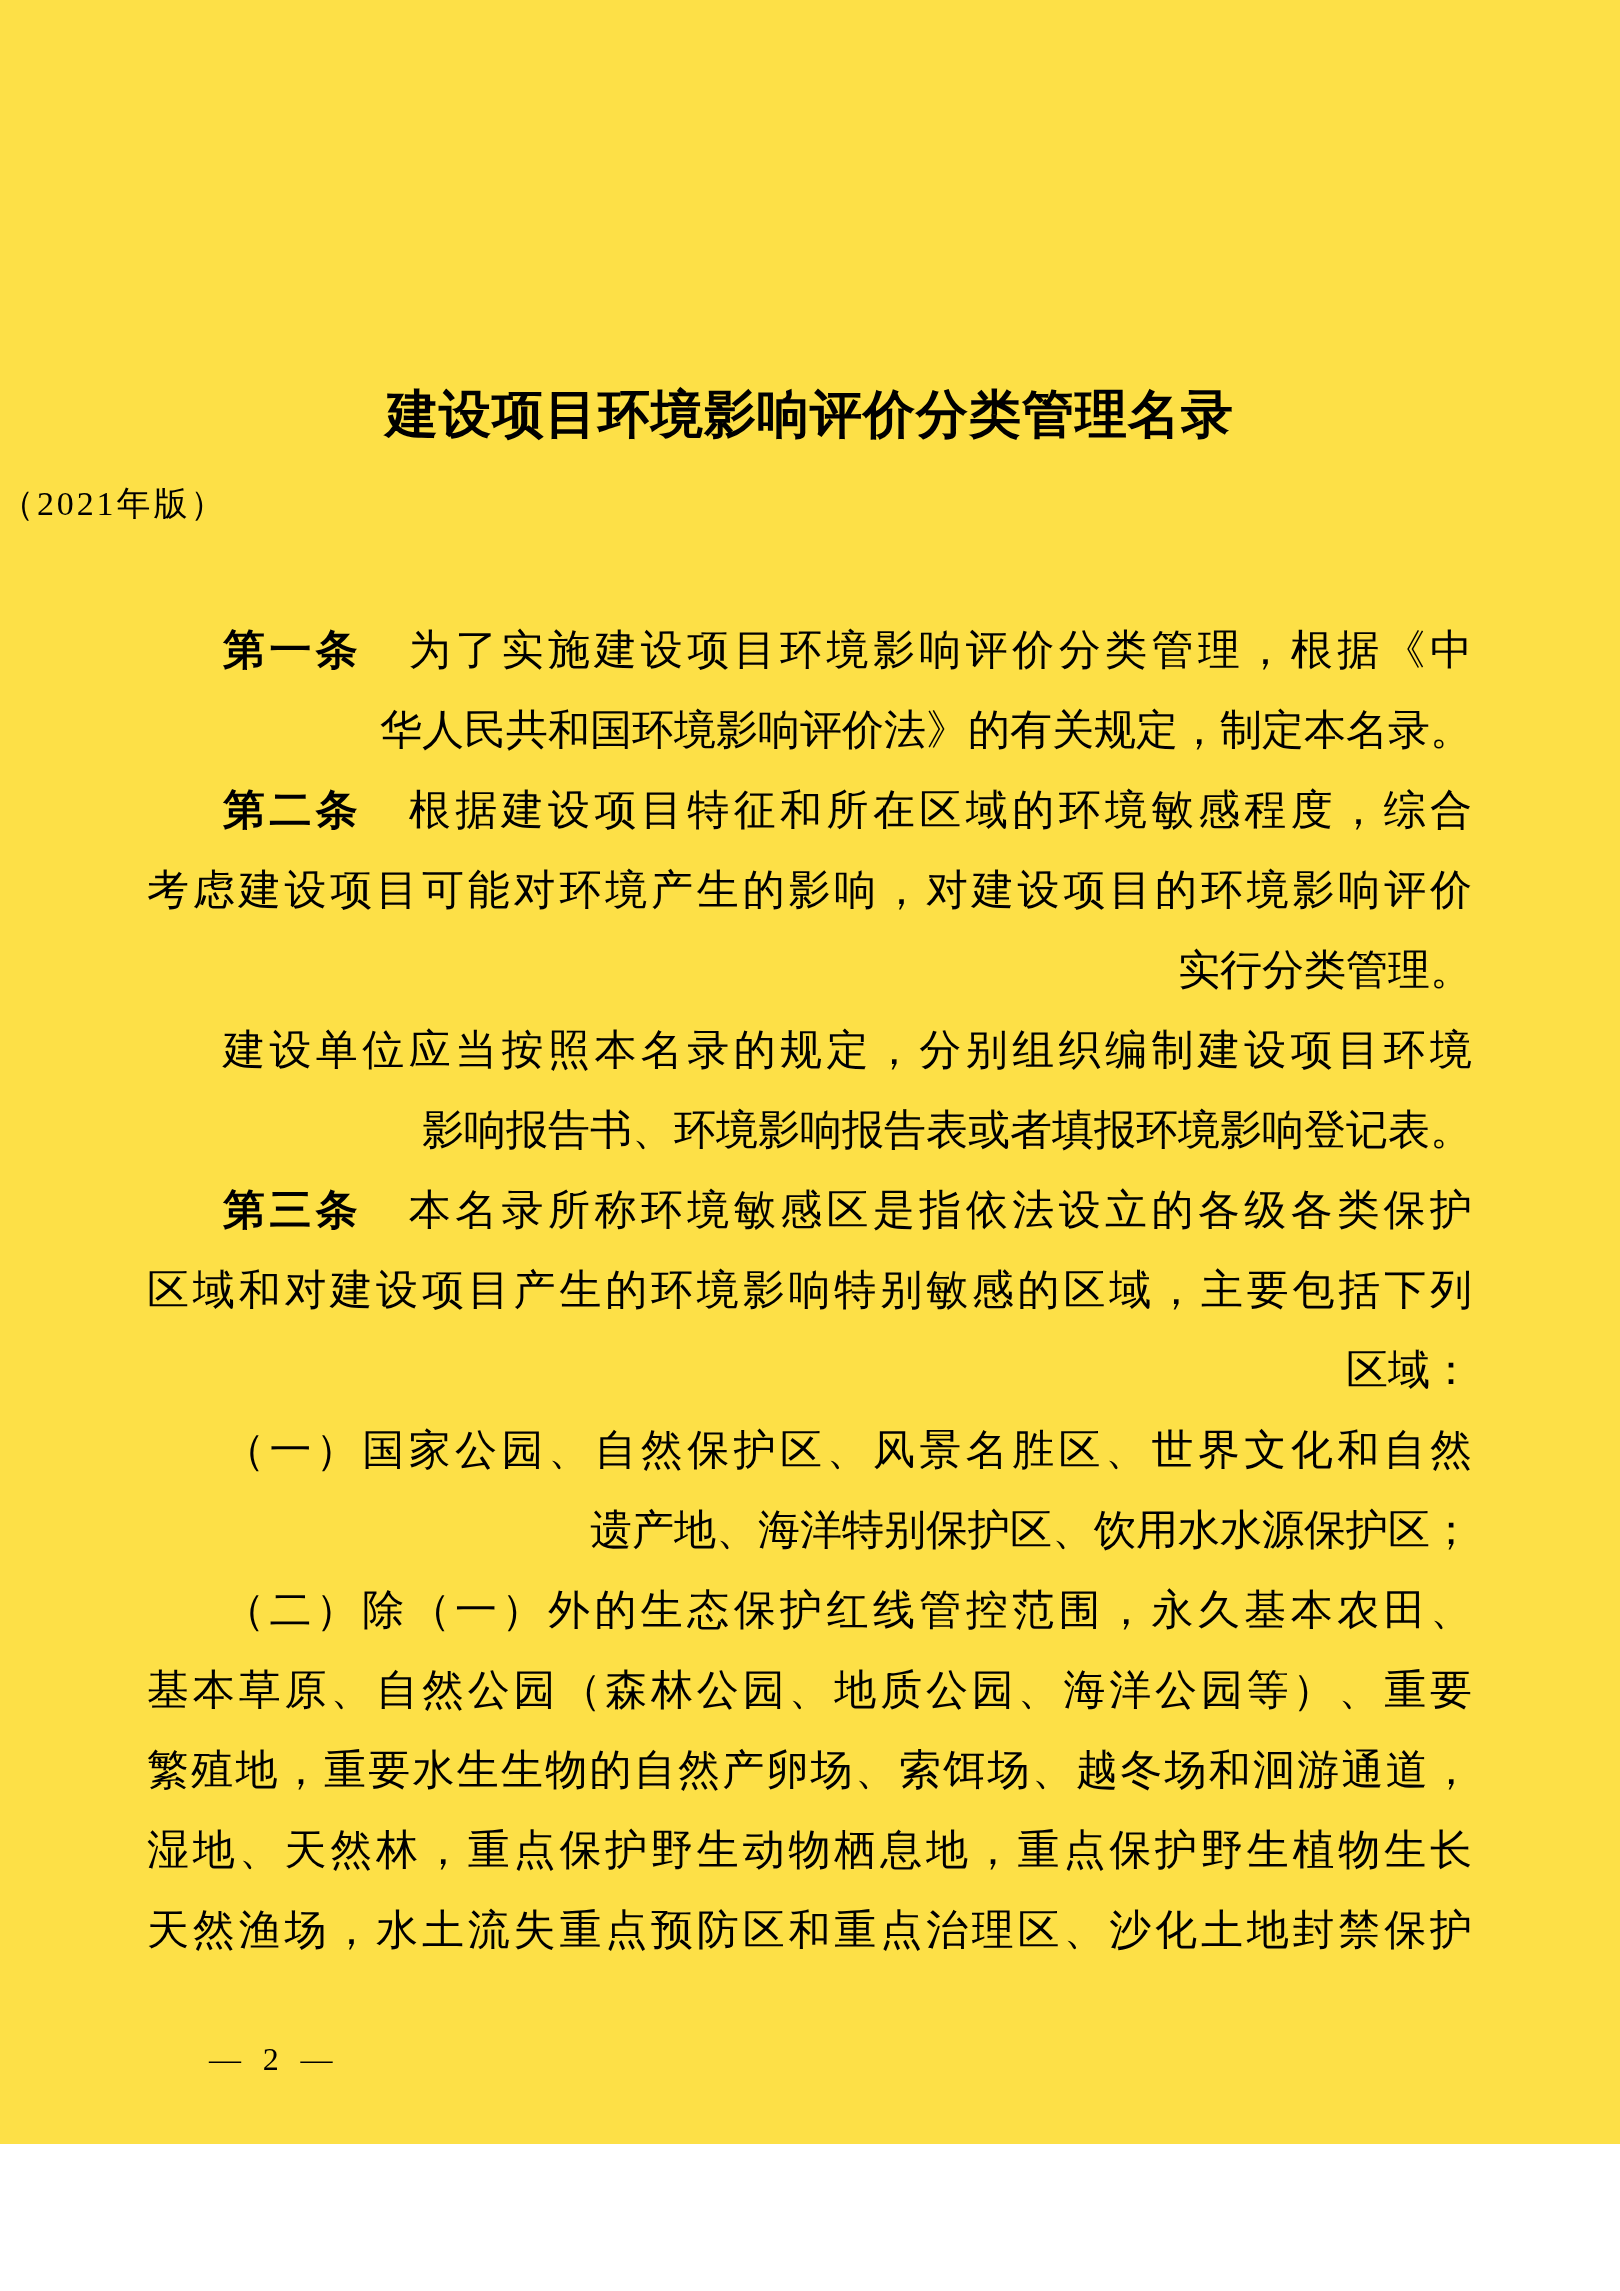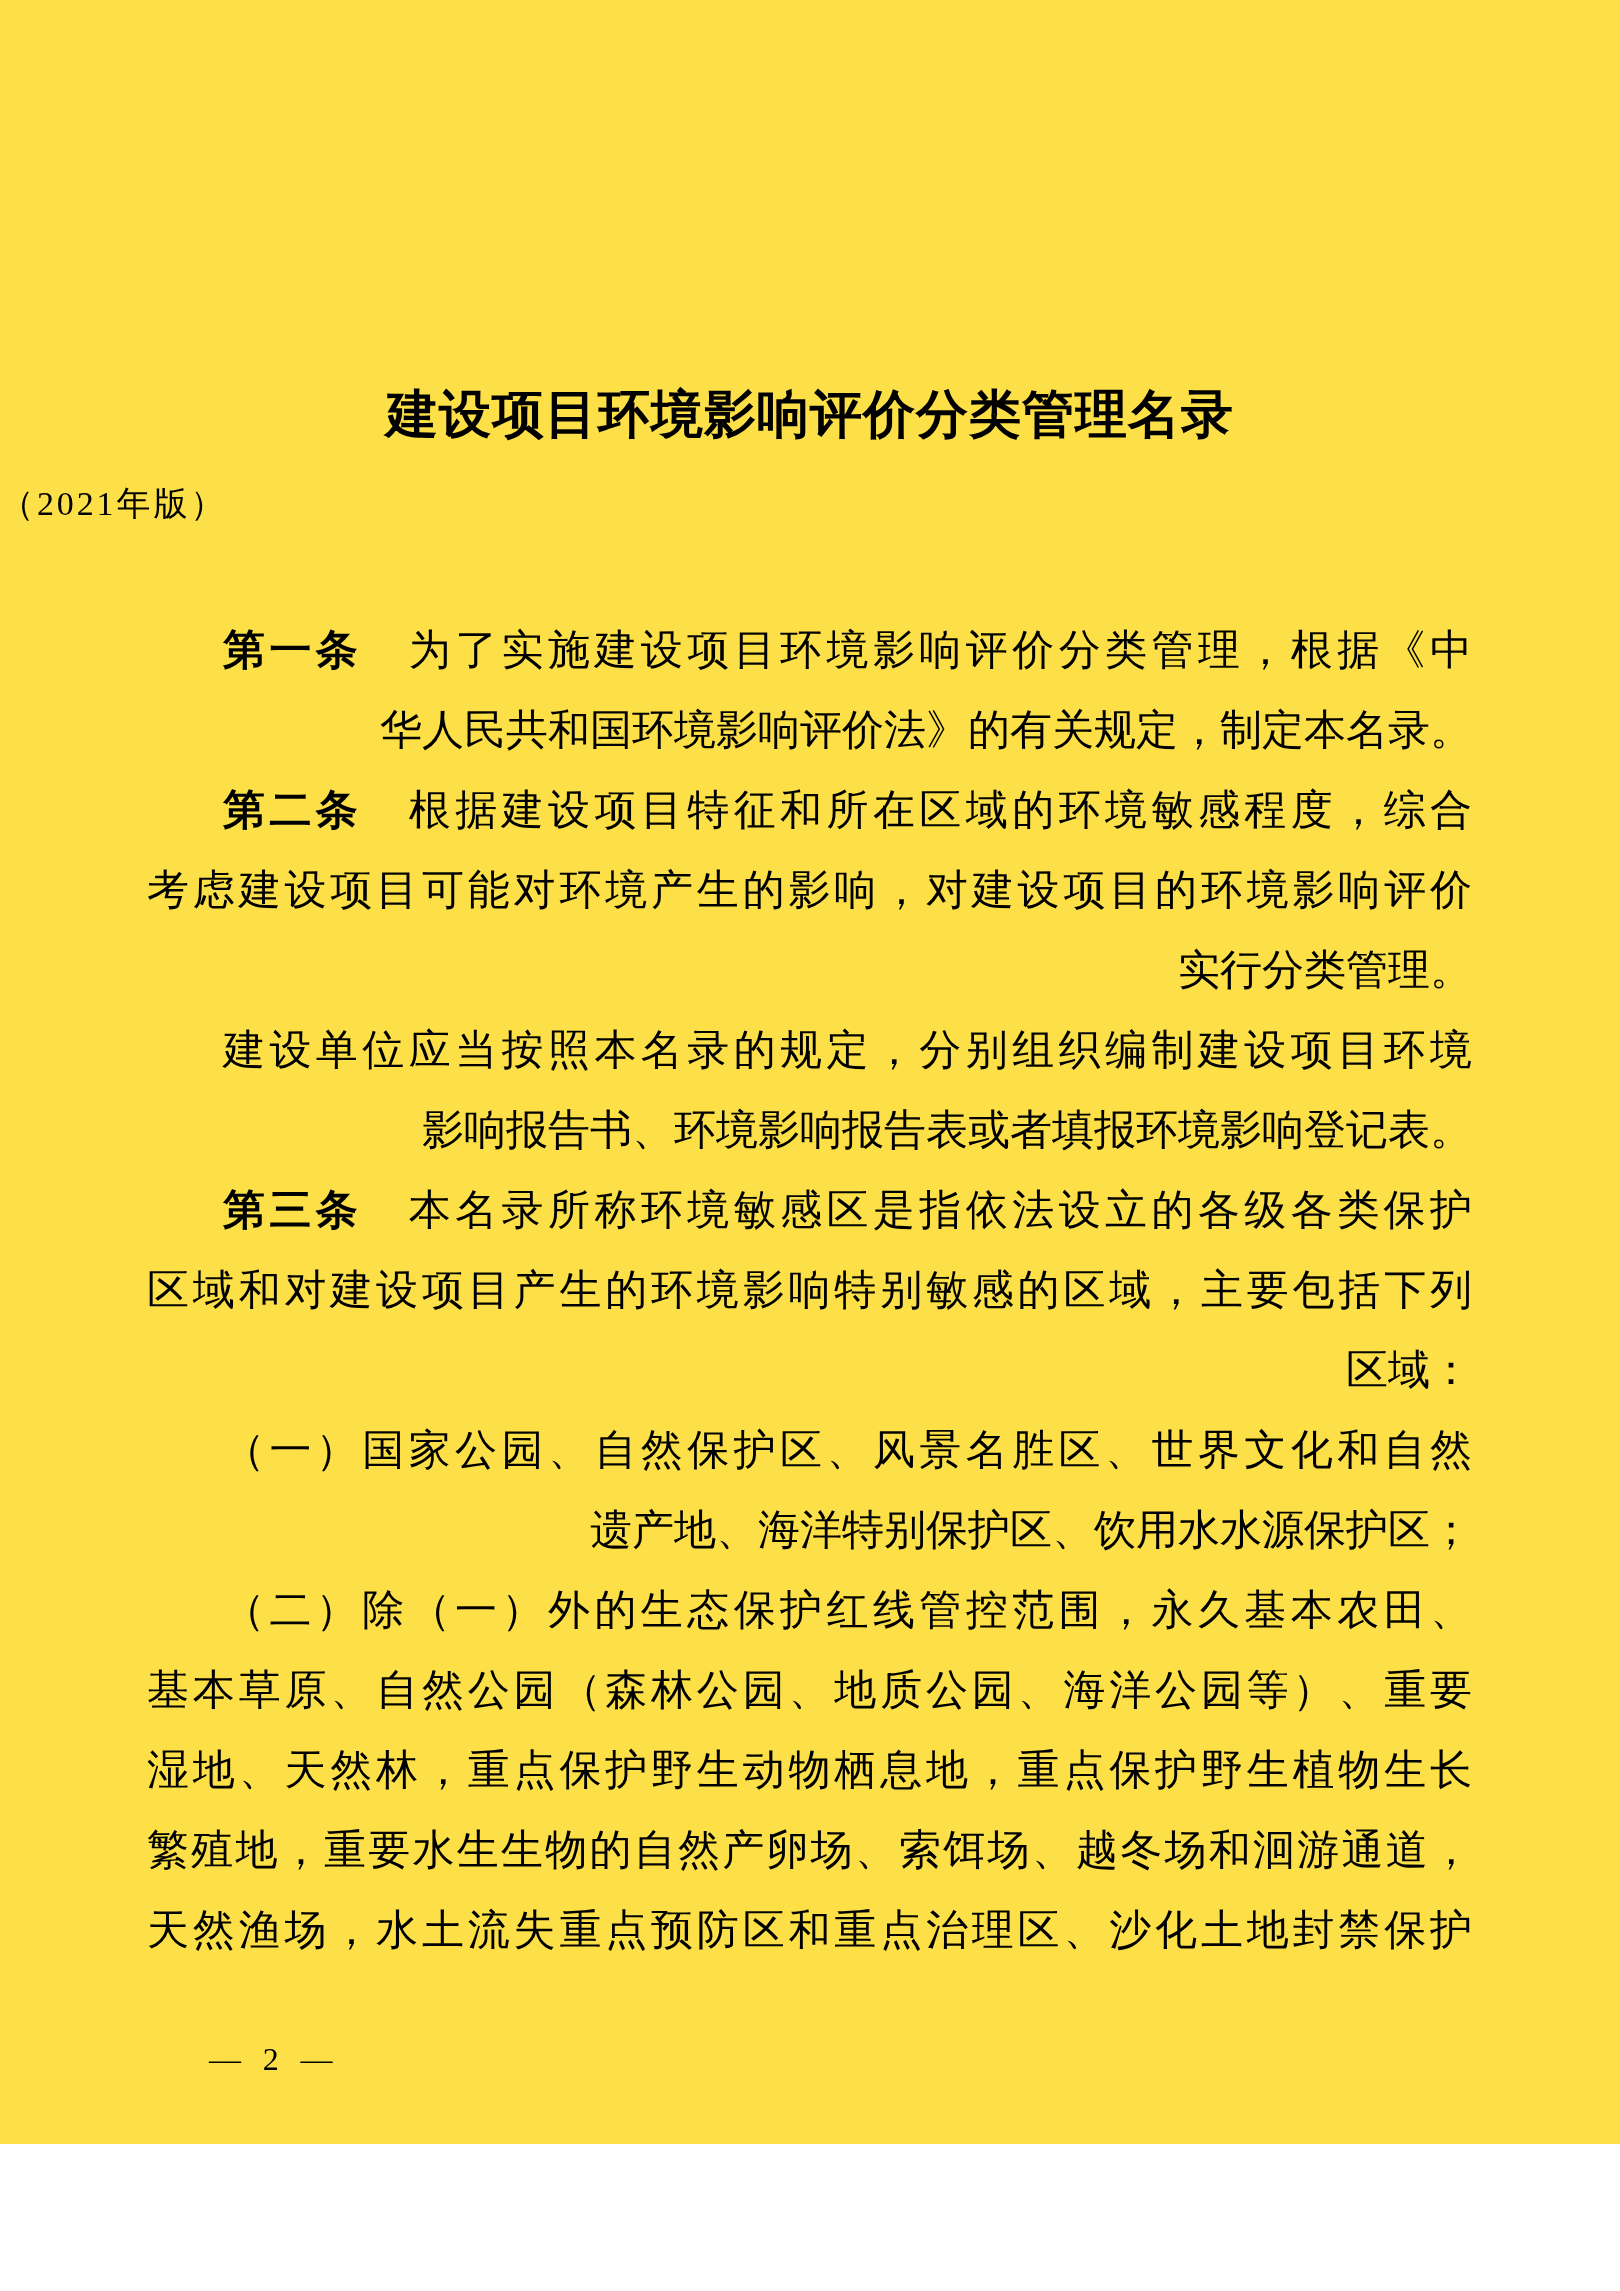--- a/index.html
+++ b/index.html
@@ -87,21 +87,21 @@
     <div class="ln"><span>实行分类管理。</span></div>
     <div class="ln fill ind"><span>建设单位应当按照本名录的规定，分别组织编制建设项目环境</span></div>
     <div class="ln"><span>影响报告书、环境影响报告表或者填报环境影响登记表。</span></div>
     <div class="ln fill ind"><span class="term">第三条</span><span>　本名录所称环境敏感区是指依法设立的各级各类保护</span></div>
     <div class="ln fill"><span>区域和对建设项目产生的环境影响特别敏感的区域，主要包括下列</span></div>
     <div class="ln"><span>区域：</span></div>
     <div class="ln fill ind"><span>（一）国家公园、自然保护区、风景名胜区、世界文化和自然</span></div>
     <div class="ln"><span>遗产地、海洋特别保护区、饮用水水源保护区；</span></div>
     <div class="ln fill ind"><span>（二）除（一）外的生态保护红线管控范围，永久基本农田、</span></div>
     <div class="ln fill"><span>基本草原、自然公园（森林公园、地质公园、海洋公园等）、重要</span></div>
+    <div class="ln fill"><span>繁殖地，重要水生生物的自然产卵场、索饵场、越冬场和洄游通道，</span></div>
     <div class="ln fill"><span>湿地、天然林，重点保护野生动物栖息地，重点保护野生植物生长</span></div>
-    <div class="ln fill"><span>繁殖地，重要水生生物的自然产卵场、索饵场、越冬场和洄游通道，</span></div>
     <div class="ln fill"><span>天然渔场，水土流失重点预防区和重点治理区、沙化土地封禁保护</span></div>
   </div>
 
   <div class="page-number">— 2 —</div>
 
 </div>
 
 
 </body></html>

